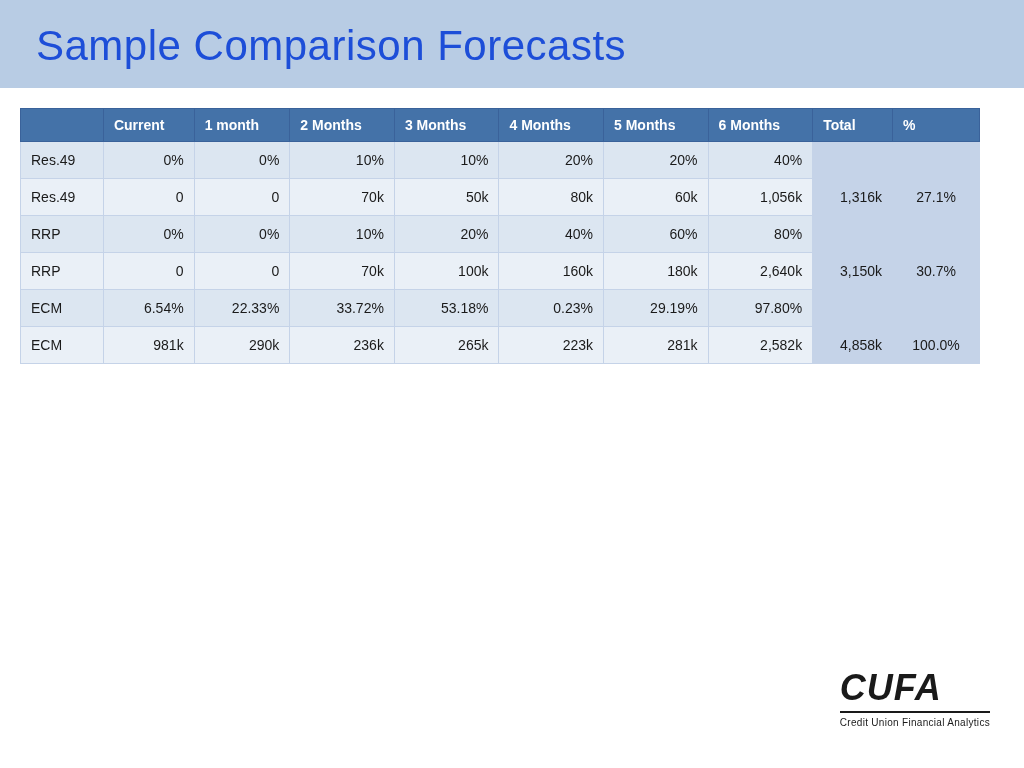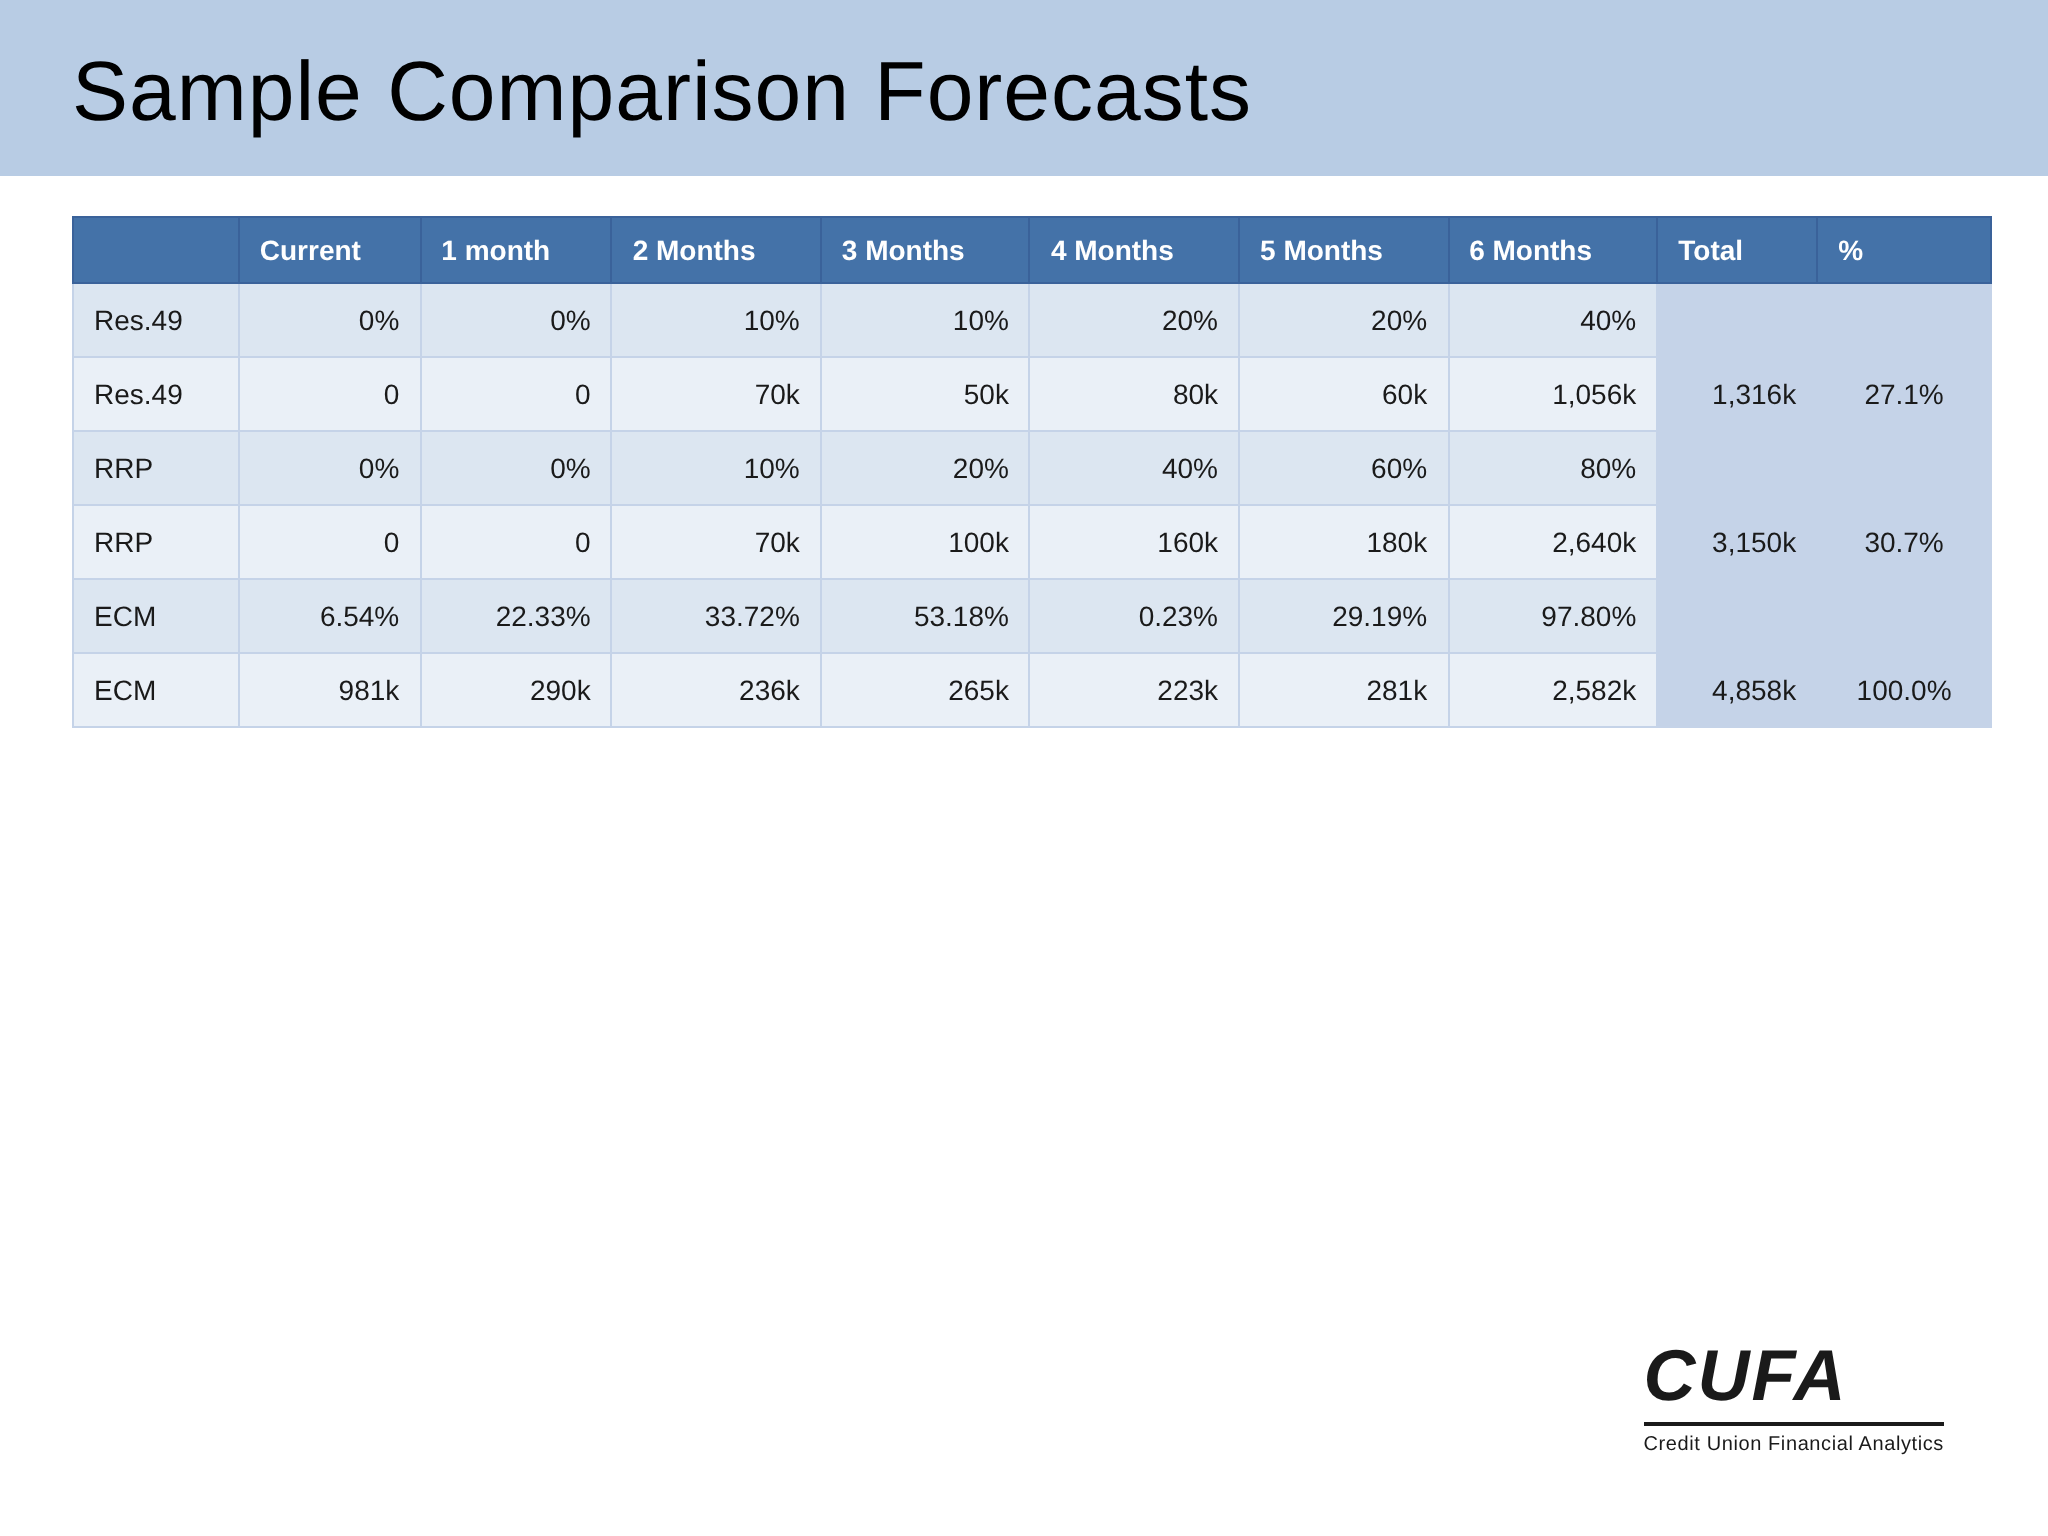--- a/index.html
+++ b/index.html
@@ -15,26 +15,26 @@
 
     .header-bar {
       background: #b8cce4;
       padding: 22px 36px 18px 36px;
       margin-bottom: 20px;
     }
 
     .page-title {
       font-size: 42px;
       font-weight: 300;
-      color: #000000;
+      color: #1d4ed8;
       letter-spacing: 0.5px;
     }
 
     .main-content {
-      padding: 0 36px;
+      padding: 0 20px;
     }
 
     table {
       border-collapse: collapse;
       width: 960px;
       font-size: 14px;
     }
 
     thead tr {
       background: #4472a8;
@@ -93,21 +93,21 @@
     tbody td.col-pct {
       background: #c5d3e8 !important;
       color: #1a1a1a !important;
       font-weight: normal;
       text-align: center;
     }
 
     .logo-area {
       position: absolute;
       bottom: 40px;
-      right: 52px;
+      right: 34px;
       text-align: left;
     }
 
     .logo-cufa {
       font-size: 36px;
       font-weight: 900;
       color: #1a1a1a;
       letter-spacing: 1px;
       font-style: italic;
     }

